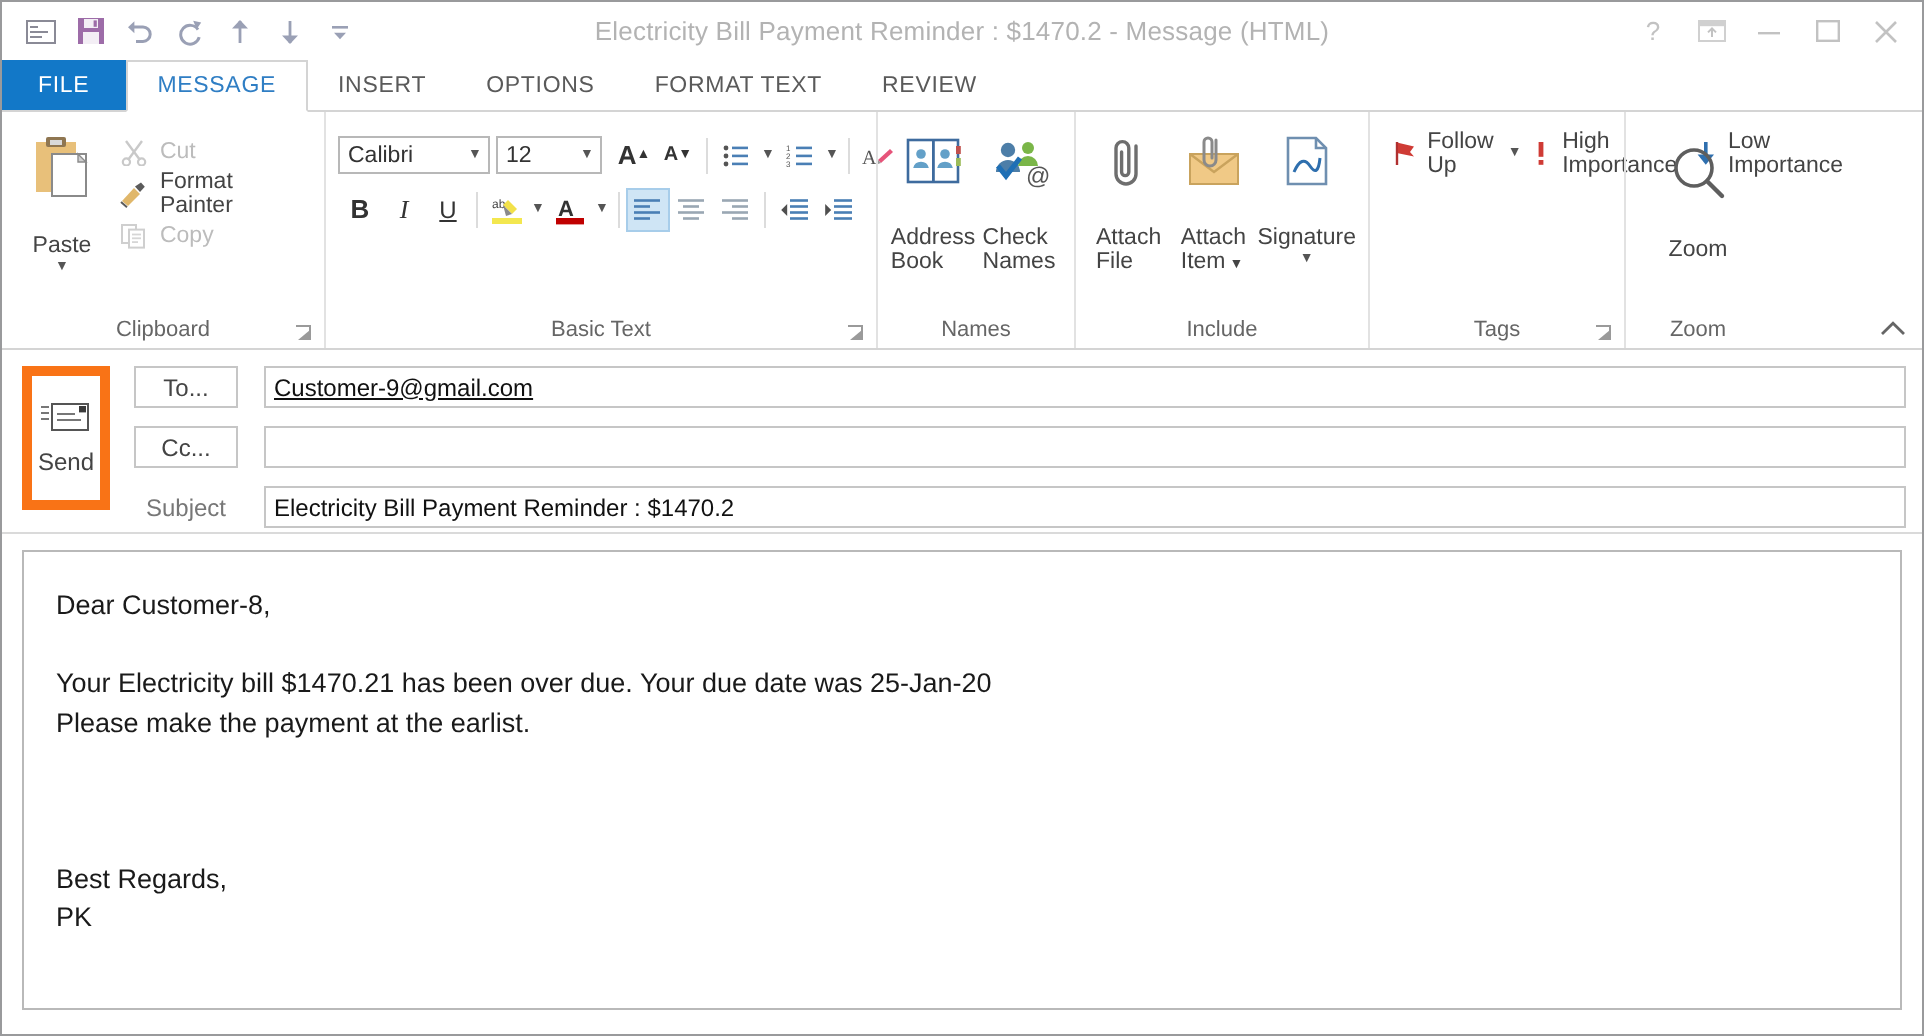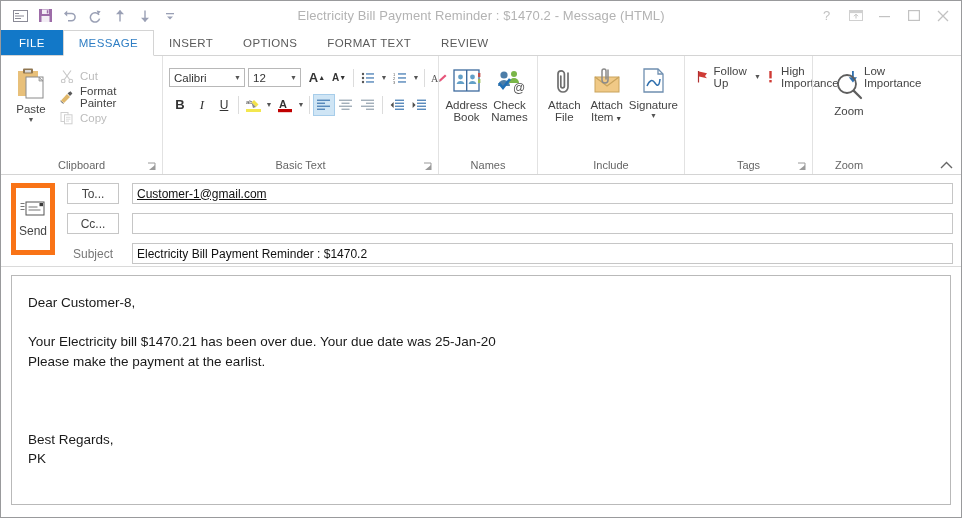--- a/index.html
+++ b/index.html
@@ -153,21 +153,21 @@
   
   .bigbtn {
     width: 54px;
     display: flex;
     flex-direction: column;
     align-items: center;
     padding-top: 4px;
     font-size: 11.5px;
     color: #444;
   }
-  .bigbtn .lbl { margin-top: 2px; text-align: center; line-height: 12px; }
+  .bigbtn .lbl { margin-top: 16px; text-align: left; line-height: 12px; }
   .bigbtn .caret { font-size: 7px; color: #555; line-height: 7px; margin-top: 1px; }
 
   
   .smallrow {
     display: flex;
     align-items: center;
     height: 21px;
     font-size: 11.5px;
     color: #444;
     padding-left: 2px;
@@ -713,21 +713,21 @@
         <rect x="0.5" y="3" width="4" height="1" fill="#777"></rect>
         <rect x="0.5" y="6" width="4" height="1" fill="#777"></rect>
         <rect x="0.5" y="9" width="4" height="1" fill="#777"></rect>
       </svg>
       <div class="lbl">Send</div>
     </div>
     <div class="fieldcol">
       <div class="fieldrow">
         <div class="fieldbtn">To...</div>
         <div class="fieldinput">
-          <span class="recipient">Customer-1@gmail.com</span>
+          <span class="recipient">Customer-9@gmail.com</span>
         </div>
       </div>
       <div class="fieldrow">
         <div class="fieldbtn">Cc...</div>
         <div class="fieldinput">
           <span></span>
         </div>
       </div>
       <div class="fieldrow">
         <div class="fieldlabel">Subject</div>

